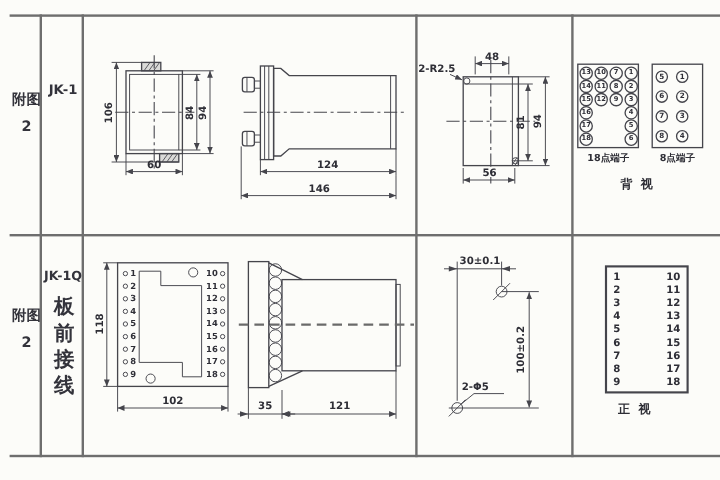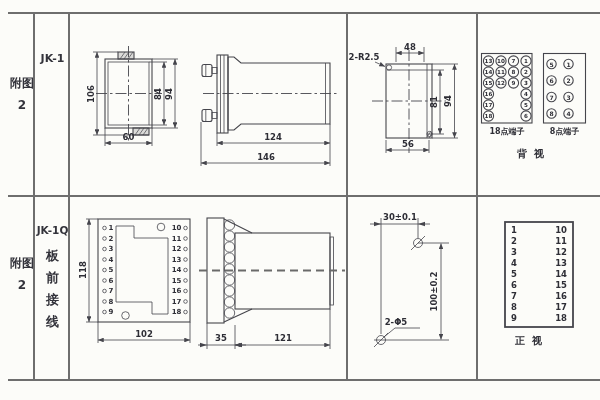--- a/index.html
+++ b/index.html
@@ -33,25 +33,25 @@
 
   <div class="gline" style="left:8px;top:12px;width:592px;height:2px;"></div>
   <div class="gline" style="left:8px;top:195px;width:592px;height:2px;"></div>
   <div class="gline" style="left:8px;top:379px;width:592px;height:2px;"></div>
   <div class="gline" style="left:33px;top:12px;width:2px;height:369px;"></div>
   <div class="gline" style="left:68px;top:12px;width:2px;height:369px;"></div>
   <div class="gline" style="left:346px;top:12px;width:2px;height:369px;"></div>
   <div class="gline" style="left:476px;top:12px;width:2px;height:369px;"></div>
 
   <div class="cell-label vtext" style="left:10px;top:72px;width:24px;font-size:12px;line-height:22px;">附图2</div>
-  <div class="cell-label model" style="left:36px;top:52px;width:33px;">JK-1</div>
+  <div class="cell-label model" style="left:36px;top:68px;width:33px;">JK-1</div>
 
   <div class="cell-label vtext" style="left:10px;top:252px;width:24px;font-size:12px;line-height:22px;">附图2</div>
   <div class="cell-label model" style="left:34px;top:224px;width:37px;font-size:10.5px;">JK-1Q</div>
-  <div class="cell-label vtext" style="left:45px;top:245px;width:15px;font-size:13px;line-height:22px;">板前接线</div>
+  <div class="cell-label vtext" style="left:45px;top:245px;width:15px;font-size:17px;line-height:22px;">板前接线</div>
 
   <svg style="left:69px;top:12px;width:278px;height:184px;" viewBox="69 12 278 184">
     <defs>
       <marker id="aC1" markerWidth="8" markerHeight="6" refX="7.2" refY="3" orient="auto-start-reverse">
         <path d="M0,0 L7.2,3 L0,6 Z" class="arr"></path>
       </marker>
     </defs>
     <g>
       <rect x="105" y="59" width="47" height="69"></rect>
       <rect x="108" y="62" width="41" height="63" class="thin"></rect>

